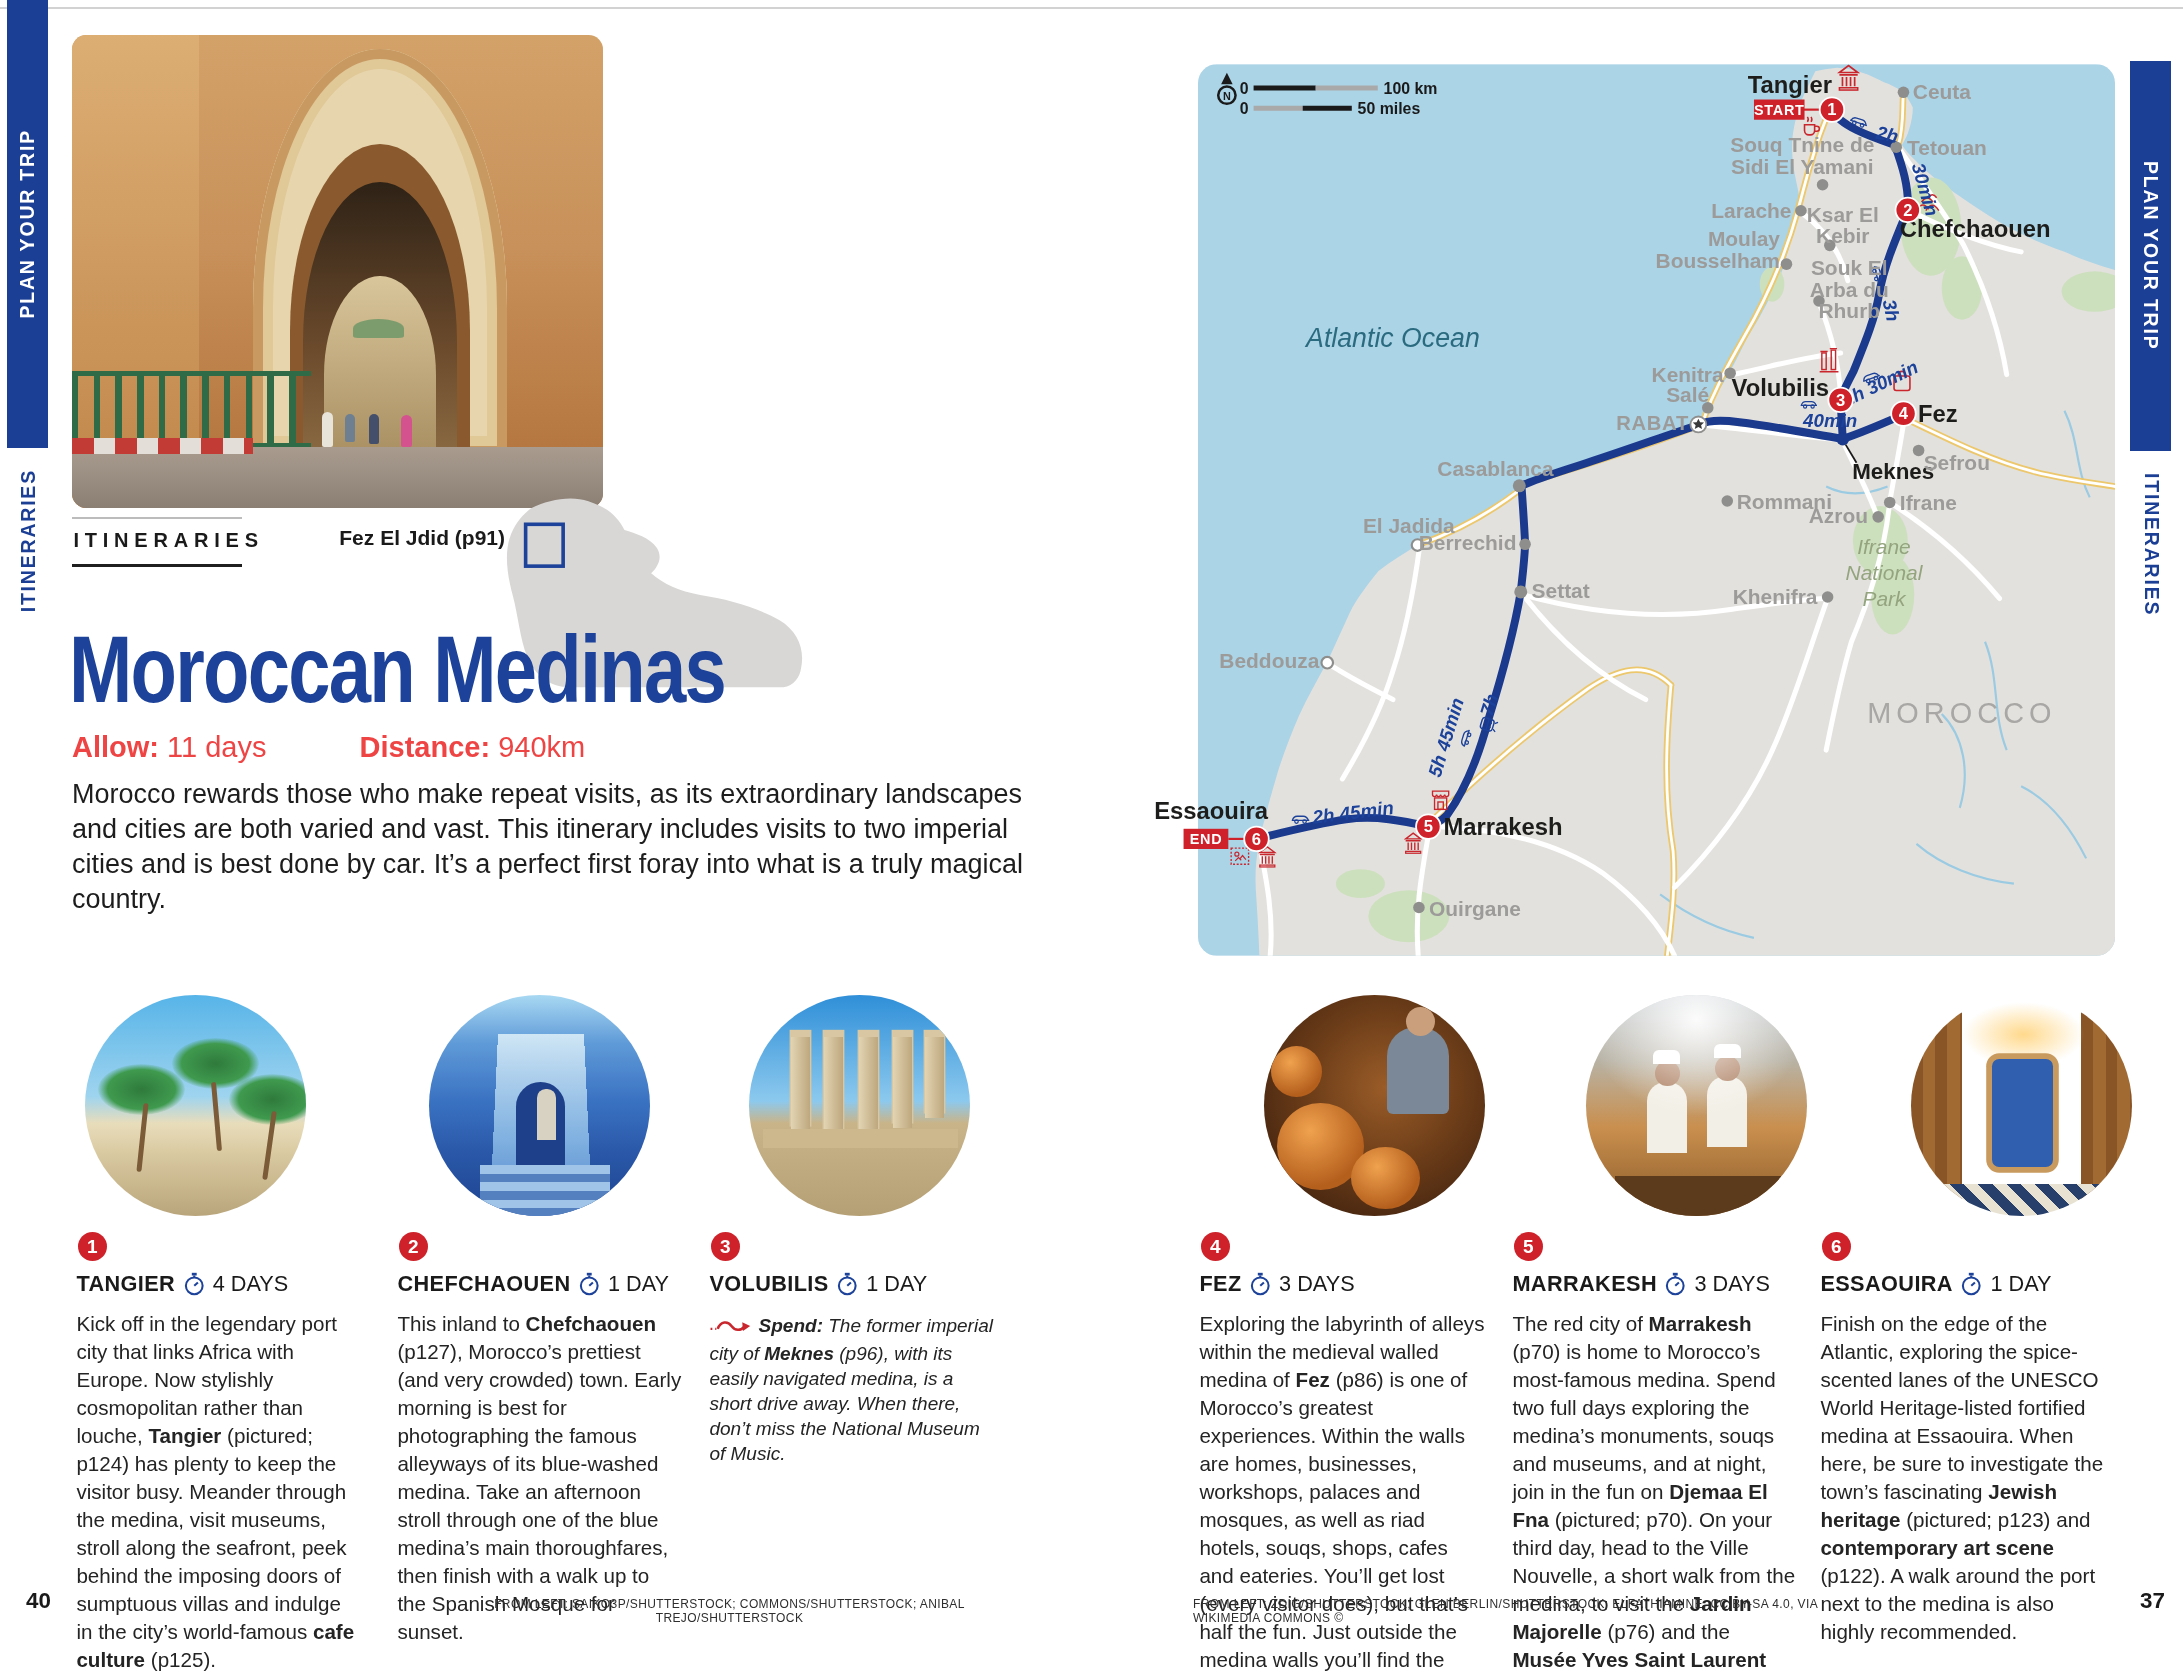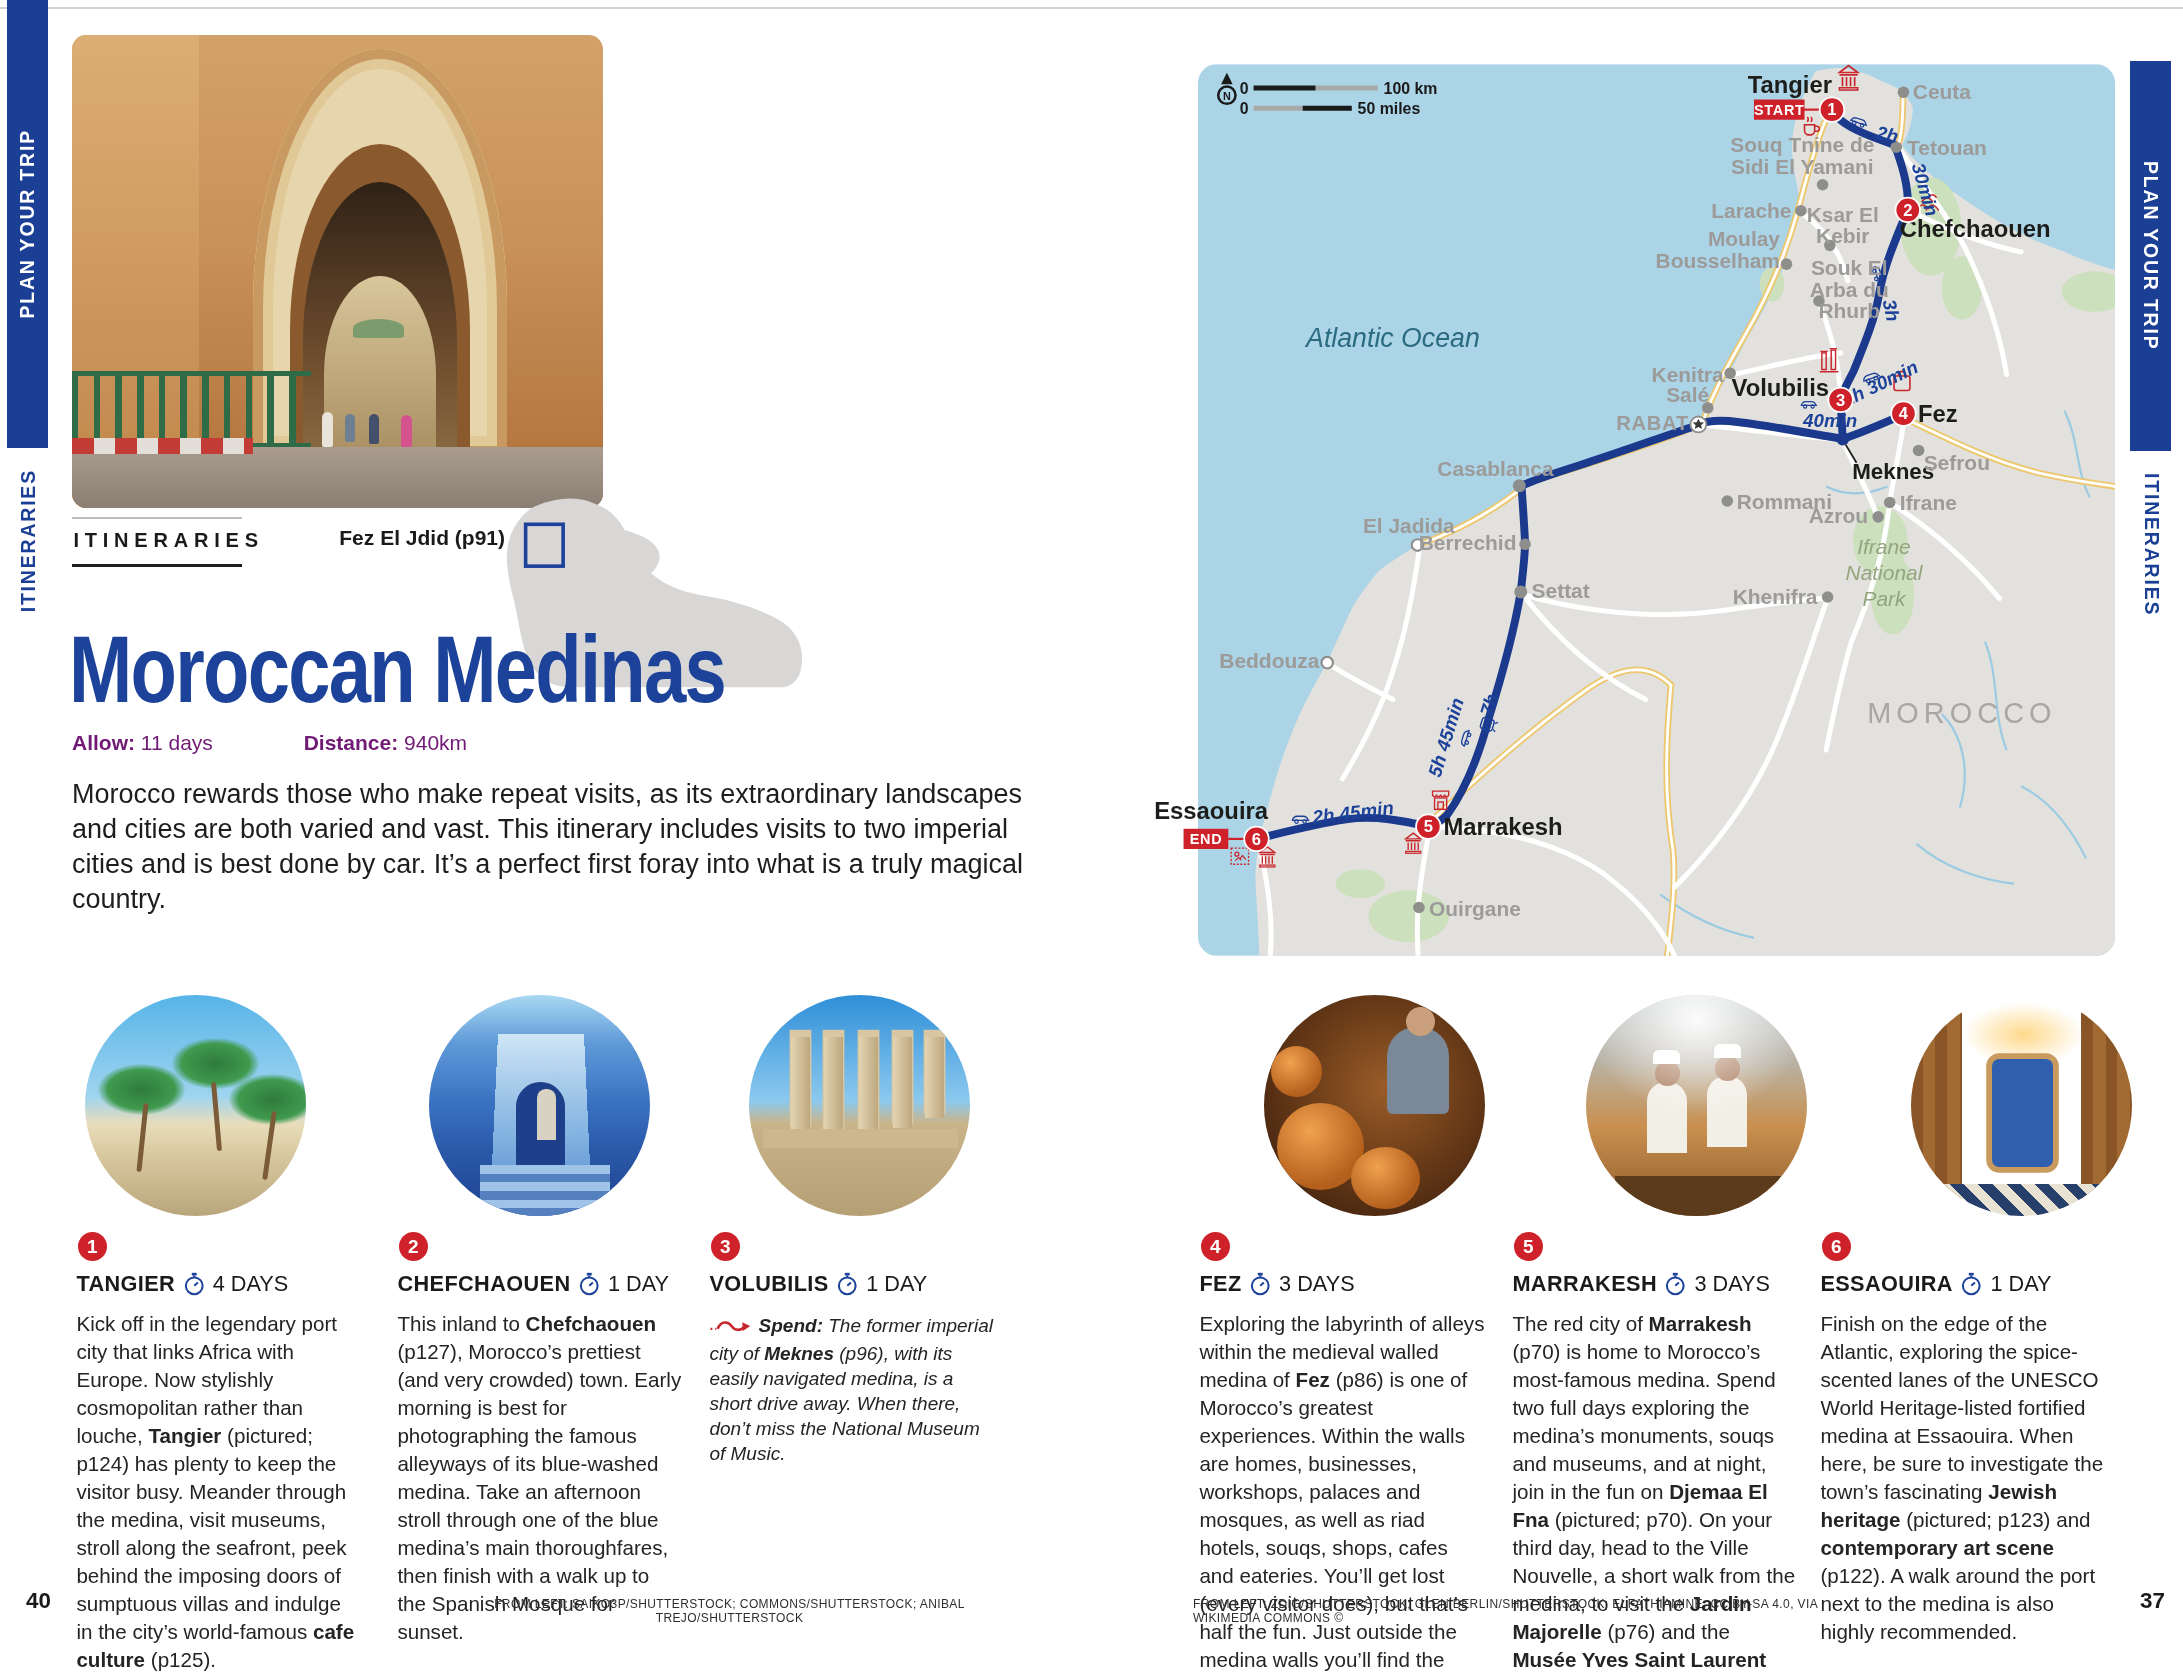--- a/index.html
+++ b/index.html
@@ -34,21 +34,21 @@
   .f4{left:51.5%;bottom:14%;width:9.4px;height:27.4px;background:#6d7f91;}
   .hero-caption{position:absolute;left:238px;top:526px;width:267px;text-align:right;font-weight:700;font-size:21px;color:#1a1a1a;}
   .inset-map{position:absolute;left:462px;top:494px;width:361px;height:202px;}
 
   .section-head{position:absolute;left:72px;top:517px;width:231px;}
   .section-head .rule{height:2.2px;background:#bcbcbc;width:170px;}
   .section-head .rule.dark{background:#1f1f1f;height:2.9px;}
   .section-head h2{margin:10px 0 11.6px 1.4px;font-size:20px;font-weight:700;letter-spacing:5.8px;color:#1a1a1a;}
 
   .title{position:absolute;left:69px;top:615px;margin:0;font-size:95px;font-weight:700;color:#1c429a;letter-spacing:-2.2px;transform:scaleX(0.8);transform-origin:left top;white-space:nowrap;}
-  .meta{position:absolute;left:72px;top:731px;font-size:21px;color:#701a75;}
+  .meta{position:absolute;left:72px;top:731px;font-size:29px;color:#ef4444;}
   .meta .b{font-weight:700;}
   .meta .dist{margin-left:85px;}
   .intro{position:absolute;left:72px;top:777px;width:989px;margin:0;font-size:27px;line-height:35px;color:#1d1d1d;}
 
   
   .stop{position:absolute;top:995px;width:287px;}
   .s1{left:75px;} .s2{left:396px;} .s3{left:708px;}
   .s4{left:1198px;} .s5{left:1511px;} .s6{left:1819px;}
   .stop-photo{width:221px;height:221px;border-radius:50%;overflow:hidden;position:relative;}
   .s1 .stop-photo{margin-left:10px;} .s2 .stop-photo{margin-left:33px;} .s3 .stop-photo{margin-left:41px;}

